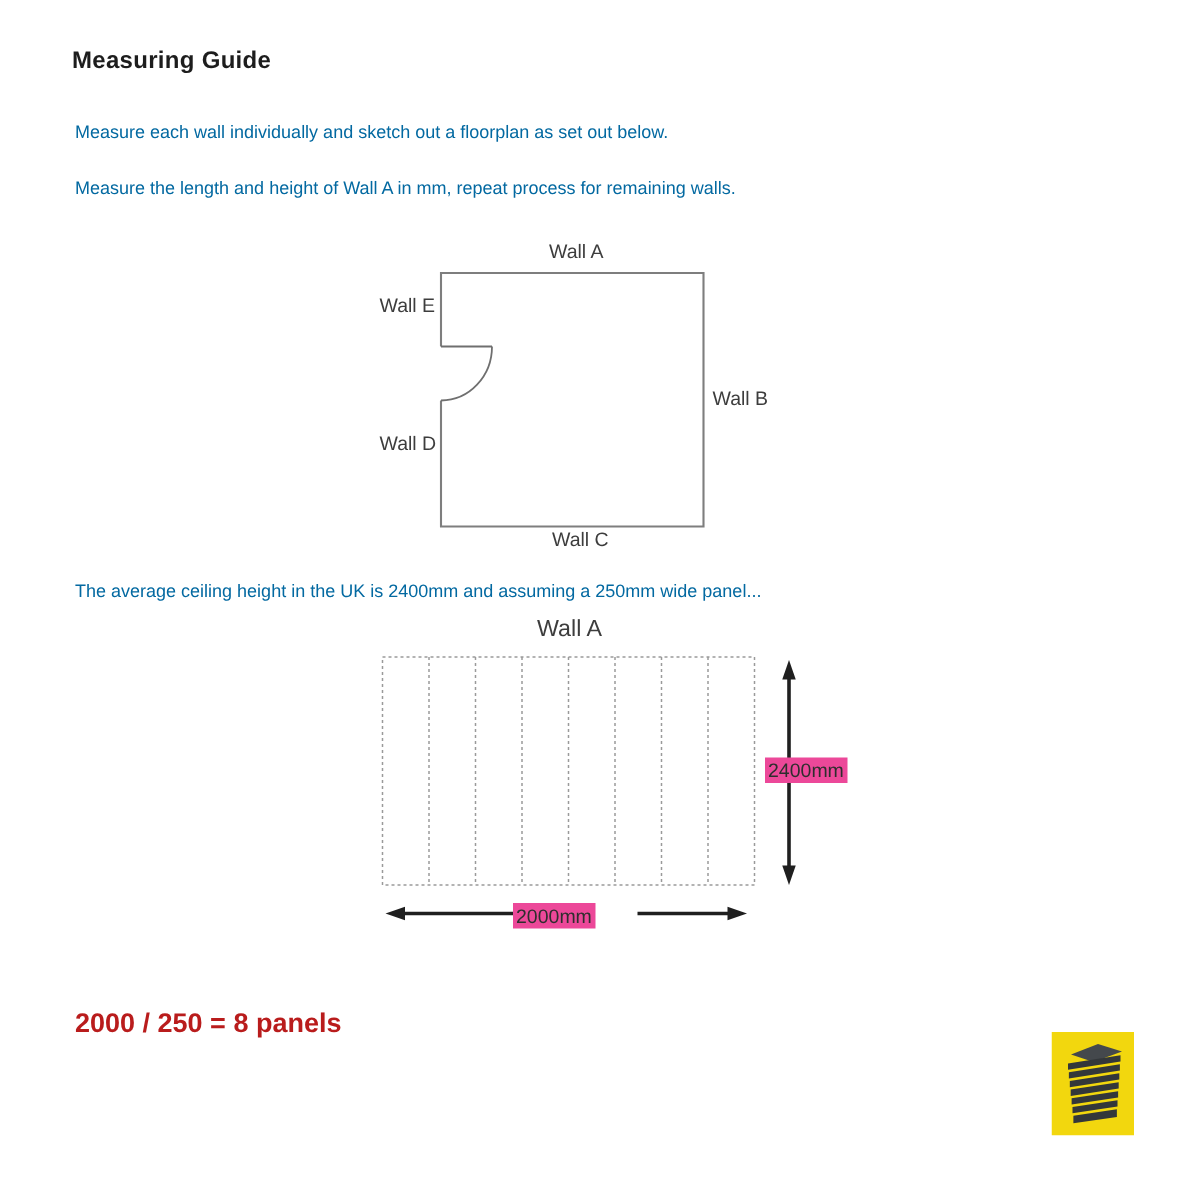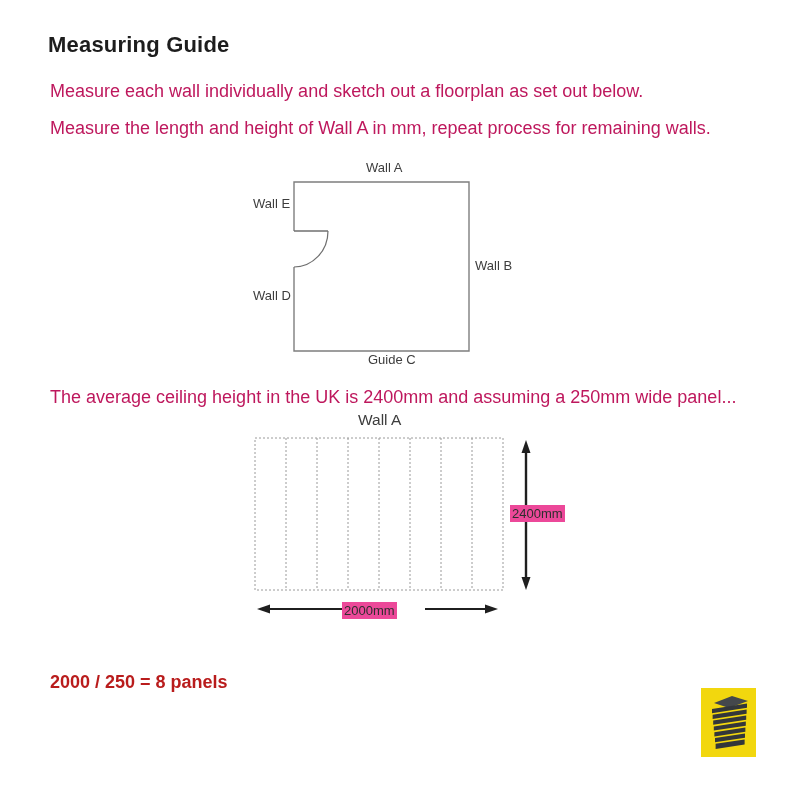--- a/index.html
+++ b/index.html
@@ -6,28 +6,28 @@
   .page{
     position:relative;
     width:800px;height:800px;
     background:#ffffff;
     font-family:"Liberation Sans", sans-serif;
     color:#3f3f3f;
     overflow:hidden;
   }
   .abs{position:absolute;white-space:nowrap;}
   .title{
-    font-size:22px;
+    font-size:16px;
     font-weight:bold;
     color:#1d1d1d;
     letter-spacing:0.2px;
   }
   .body-text{
-    font-size:18px;
-    color:#be185d;
+    font-size:12px;
+    color:#0369a1;
   }
   .bold-line{
     font-size:18px;
     font-weight:bold;
     color:#b91c1c;
   }
   .diagram-label{
     font-size:13px;
     color:#3d3d3d;
   }
@@ -58,21 +58,21 @@
     <path d="M54,76 L54,27 L229,27 L229,196 L54,196 L54,112" fill="none" stroke="#7e7e7e" stroke-width="1.4"></path>
 
     <path d="M54,76 L88,76" fill="none" stroke="#6f6f6f" stroke-width="1.3"></path>
 
     <path d="M88,76 A34,36 0 0 1 54,112" fill="none" stroke="#6f6f6f" stroke-width="1.2"></path>
   </svg>
   <div class="abs diagram-label" style="left:366px;top:160px;">Wall A</div>
   <div class="abs diagram-label" style="left:253px;top:196px;">Wall E</div>
   <div class="abs diagram-label" style="left:475px;top:258px;">Wall B</div>
   <div class="abs diagram-label" style="left:253px;top:288px;">Wall D</div>
-  <div class="abs diagram-label" style="left:368px;top:352px;">Guide C</div>
+  <div class="abs diagram-label" style="left:368px;top:352px;">Wall C</div>
 
   <div class="abs body-text" style="left:50px;top:387px;">The average ceiling height in the UK is 2400mm and assuming a 250mm wide panel...</div>
 
   <div class="abs panel-title" style="left:358px;top:411px;">Wall A</div>
 
   <svg class="abs" style="left:250px;top:430px;" width="290" height="192" viewBox="0 0 290 192">
 
     <rect x="5" y="8" width="248" height="152" fill="none" stroke="#9a9a9a" stroke-width="1" stroke-dasharray="2,2"></rect>
 
     <g id="panel-dividers" stroke="#9a9a9a" stroke-width="1" stroke-dasharray="2,2">

